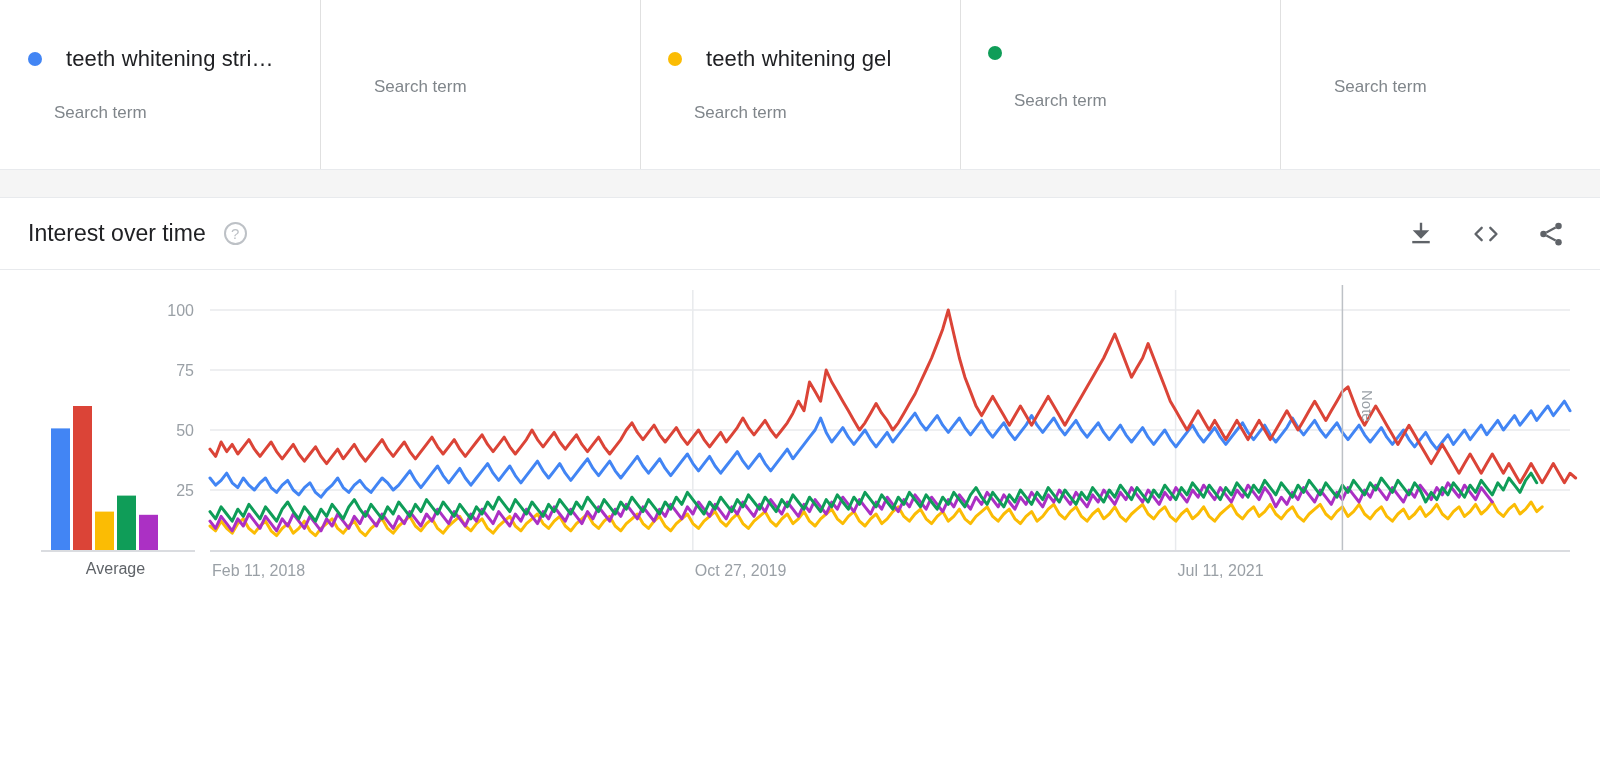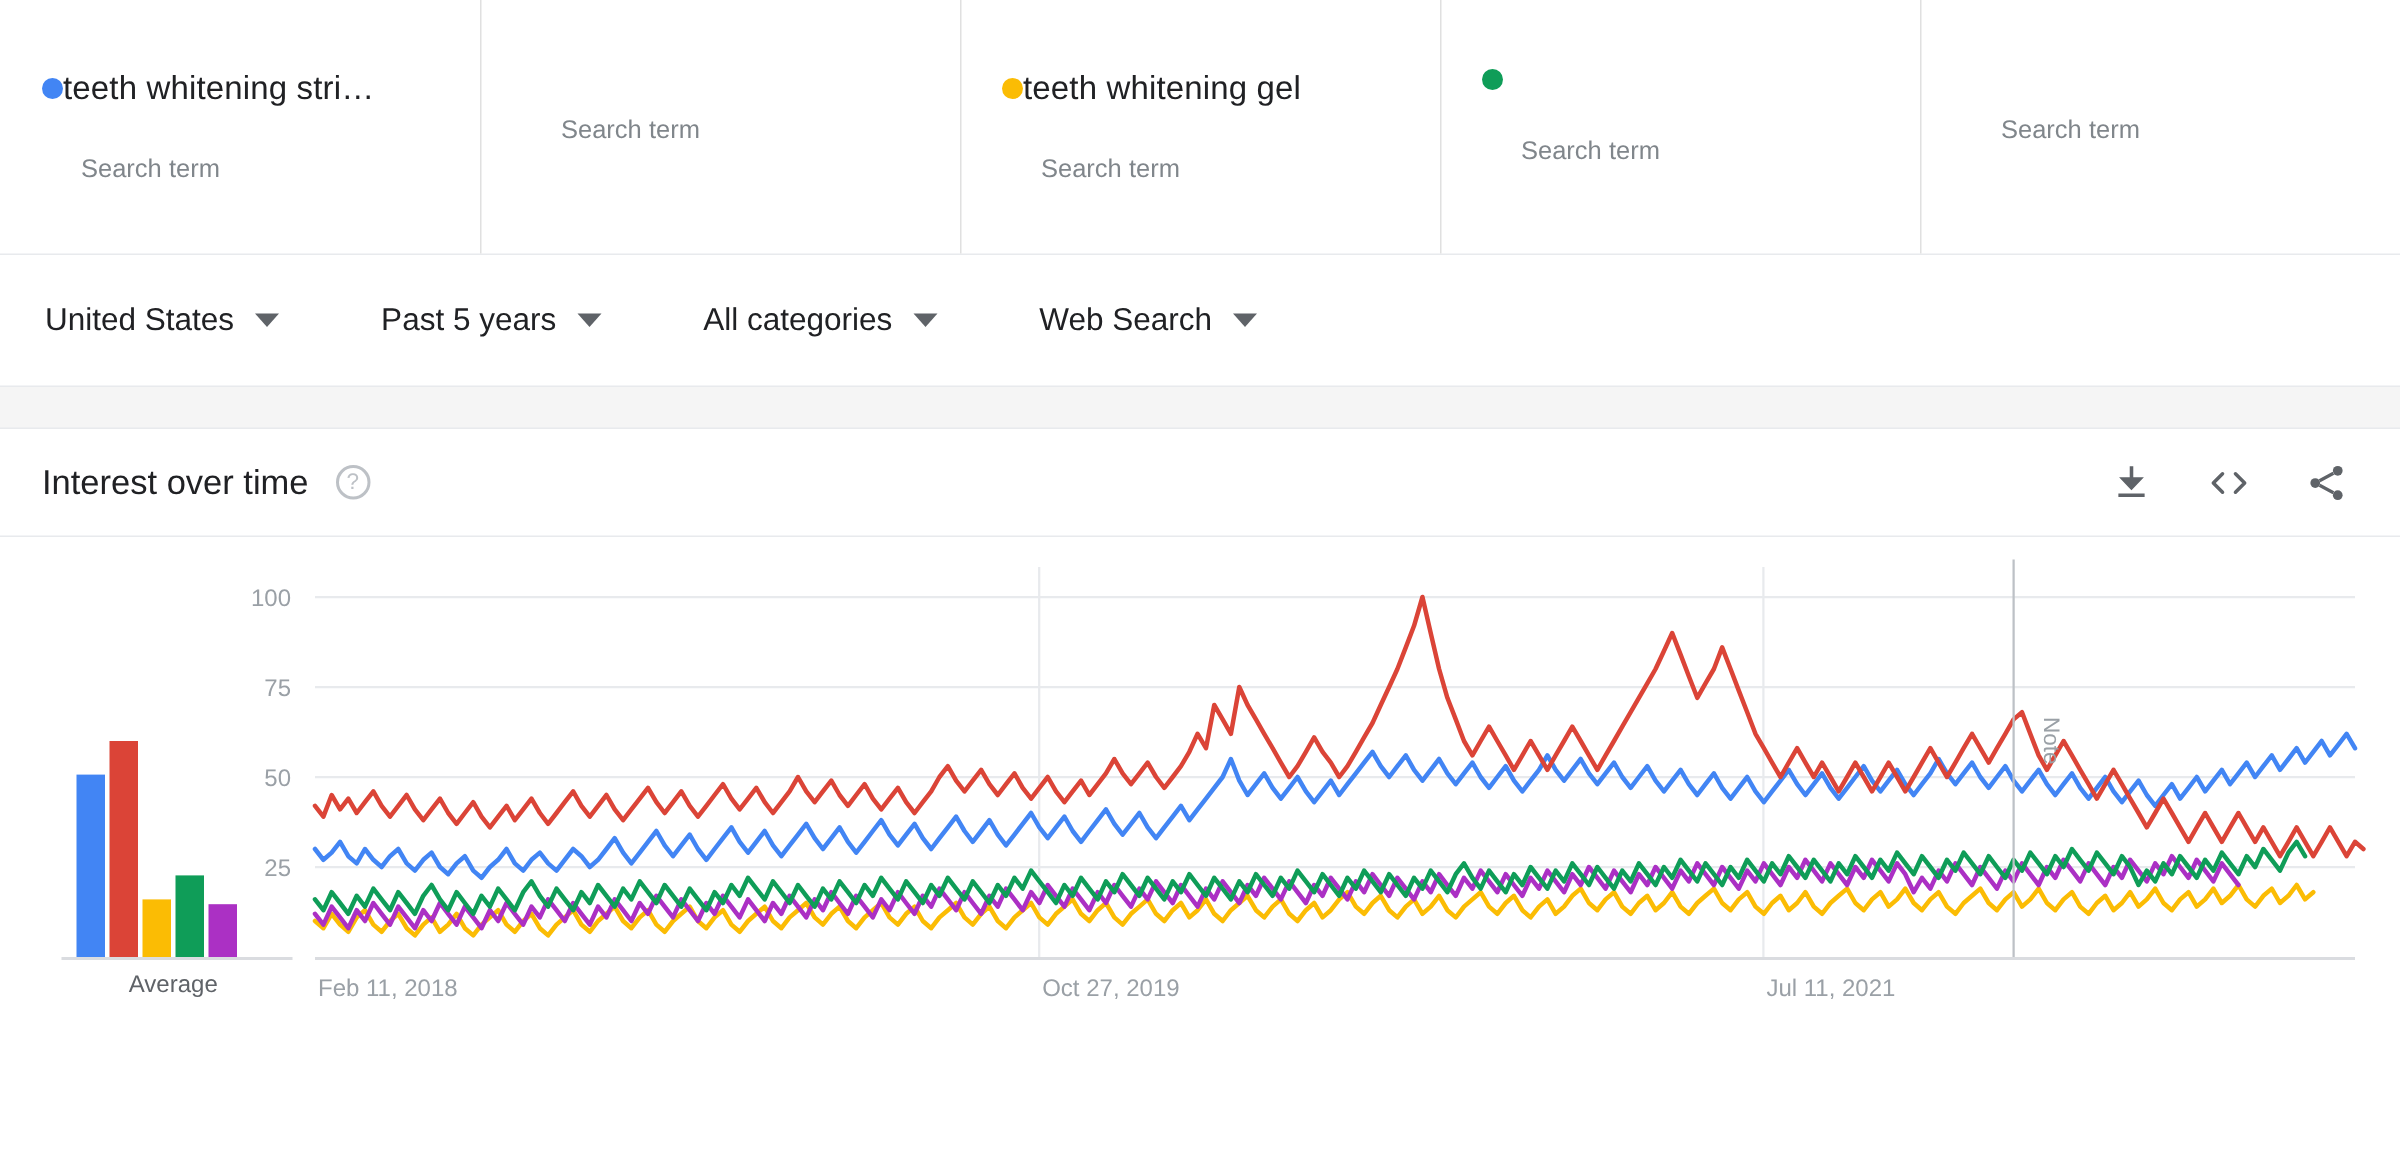--- a/index.html
+++ b/index.html
@@ -26,21 +26,21 @@
     padding: 46px 0 0 28px;
     position: relative;
   }
   .term-card + .term-card::before {
     content: "";
     position: absolute;
     left: 0; top: 0; bottom: 0;
     width: 1px;
     background: #e0e0e0;
   }
-  .term-head { display: flex; align-items: center; gap: 0; }
+  .term-head { display: flex; align-items: center; gap: 24px; }
   .term-dot {
     width: 14px; height: 14px; border-radius: 50%;
     flex: 0 0 14px;
     display: inline-block;
   }
   .term-name {
     font-size: 22px;
     line-height: 26px;
     color: #202124;
     white-space: nowrap;
@@ -155,38 +155,20 @@
       <div class="term-head">
         <span class="term-dot" style="background:#0F9D58"></span>
       </div>
       <div class="term-sub">Search term</div>
     </div>
     <div class="term-card">
       <div class="term-sub">Search term</div>
     </div>
   </div>
 
-  <div class="filter-bar">
-    <div class="filter">
-      <span class="filter-label">United States</span>
-      <span class="caret"></span>
-    </div>
-    <div class="filter">
-      <span class="filter-label">Past 5 years</span>
-      <span class="caret"></span>
-    </div>
-    <div class="filter">
-      <span class="filter-label">All categories</span>
-      <span class="caret"></span>
-    </div>
-    <div class="filter">
-      <span class="filter-label">Web Search</span>
-      <span class="caret"></span>
-    </div>
-  </div>
 
   <div class="grey-strip"></div>
 
   <div class="card-head">
     <span class="card-title">Interest over time</span>
     <span class="help-icon">?</span>
     <span class="head-spacer"></span>
     <span class="head-actions">
       <span class="act">
         <svg width="30" height="30" viewBox="0 0 24 24">

